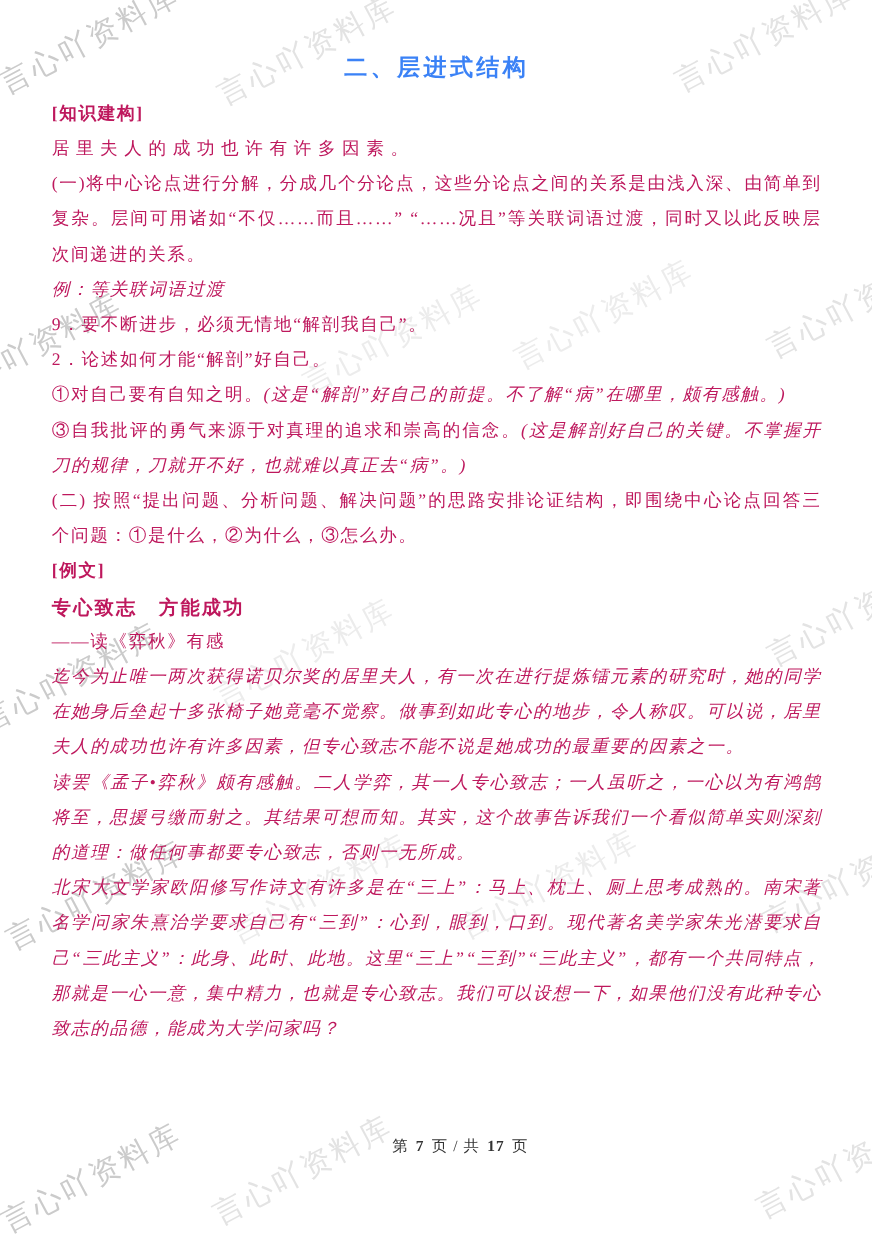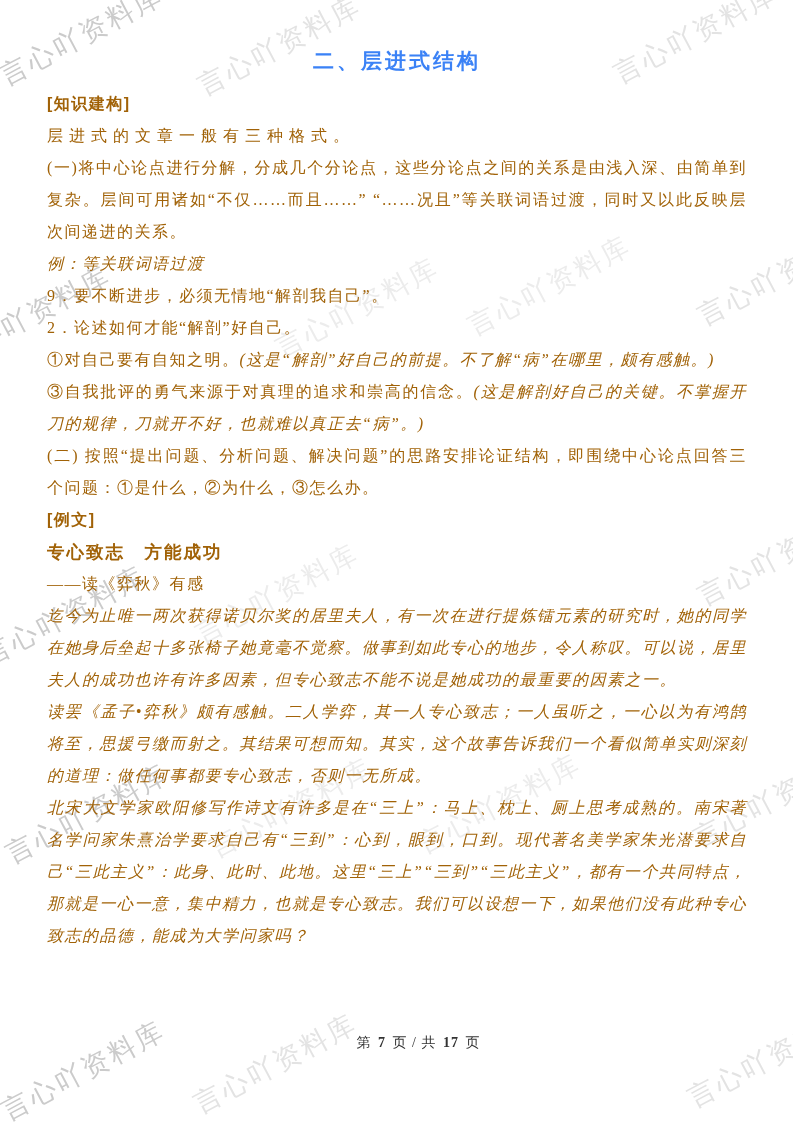--- a/index.html
+++ b/index.html
@@ -43,22 +43,23 @@
     line-height: 34px;
     letter-spacing: 3px;
     color: #3b82f6;
     text-align: center;
   }
   .content p {
     margin: 0;
     font-size: 16px;
     line-height: 32px;
     letter-spacing: 1.5px;
-    color: #a16207;
+    color: #be185d;
     text-align: justify;
+    font-family: Liberation Serif, serif;
   }
   .song { font-family: "Liberation Serif", "DejaVu Serif", serif; }
   .hei {
     font-family: "Liberation Sans", "DejaVu Sans", sans-serif;
     font-weight: bold;
     letter-spacing: 1px;
   }
   .kai { font-style: italic; }
   .kai-inline { font-style: italic; }
   .essay-title {
@@ -104,21 +105,21 @@
     <span class="wm" style="left:696px; top:822px;">言心吖资料库</span>
     <span class="wm dark" style="left:4px;   top:1095px;">言心吖资料库</span>
     <span class="wm" style="left:196px; top:1088px;">言心吖资料库</span>
     <span class="wm" style="left:690px; top:1082px;">言心吖资料库</span>
   </div>
 
   <div class="content">
     <h1 class="doc-title">二、层进式结构</h1>
 
     <p class="hei">[知识建构]</p>
-    <p class="song wide">层进式的文章一般有三种格式。</p>
+    <p class="song wide">居里夫人的成功也许有许多因素。</p>
     <p class="song">(一)将中心论点进行分解，分成几个分论点，这些分论点之间的关系是由浅入深、由简单到复杂。层间可用诸如“不仅……而且……” “……况且”等关联词语过渡，同时又以此反映层次间递进的关系。</p>
     <p class="kai">例：等关联词语过渡</p>
     <p class="song">9．要不断进步，必须无情地“解剖我自己”。</p>
     <p class="song">2．论述如何才能“解剖”好自己。</p>
 
     <p class="song"><span>①对自己要有自知之明。</span><span class="kai-inline">(这是“解剖”好自己的前提。不了解“病”在哪里，颇有感触。)</span></p>
     <p class="song"><span>③自我批评的勇气来源于对真理的追求和崇高的信念。</span><span class="kai-inline">(这是解剖好自己的关键。不掌握开刀的规律，刀就开不好，也就难以真正去“病”。)</span></p>
 
     <p class="song">(二) 按照“提出问题、分析问题、解决问题”的思路安排论证结构，即围绕中心论点回答三个问题：①是什么，②为什么，③怎么办。</p>
 

